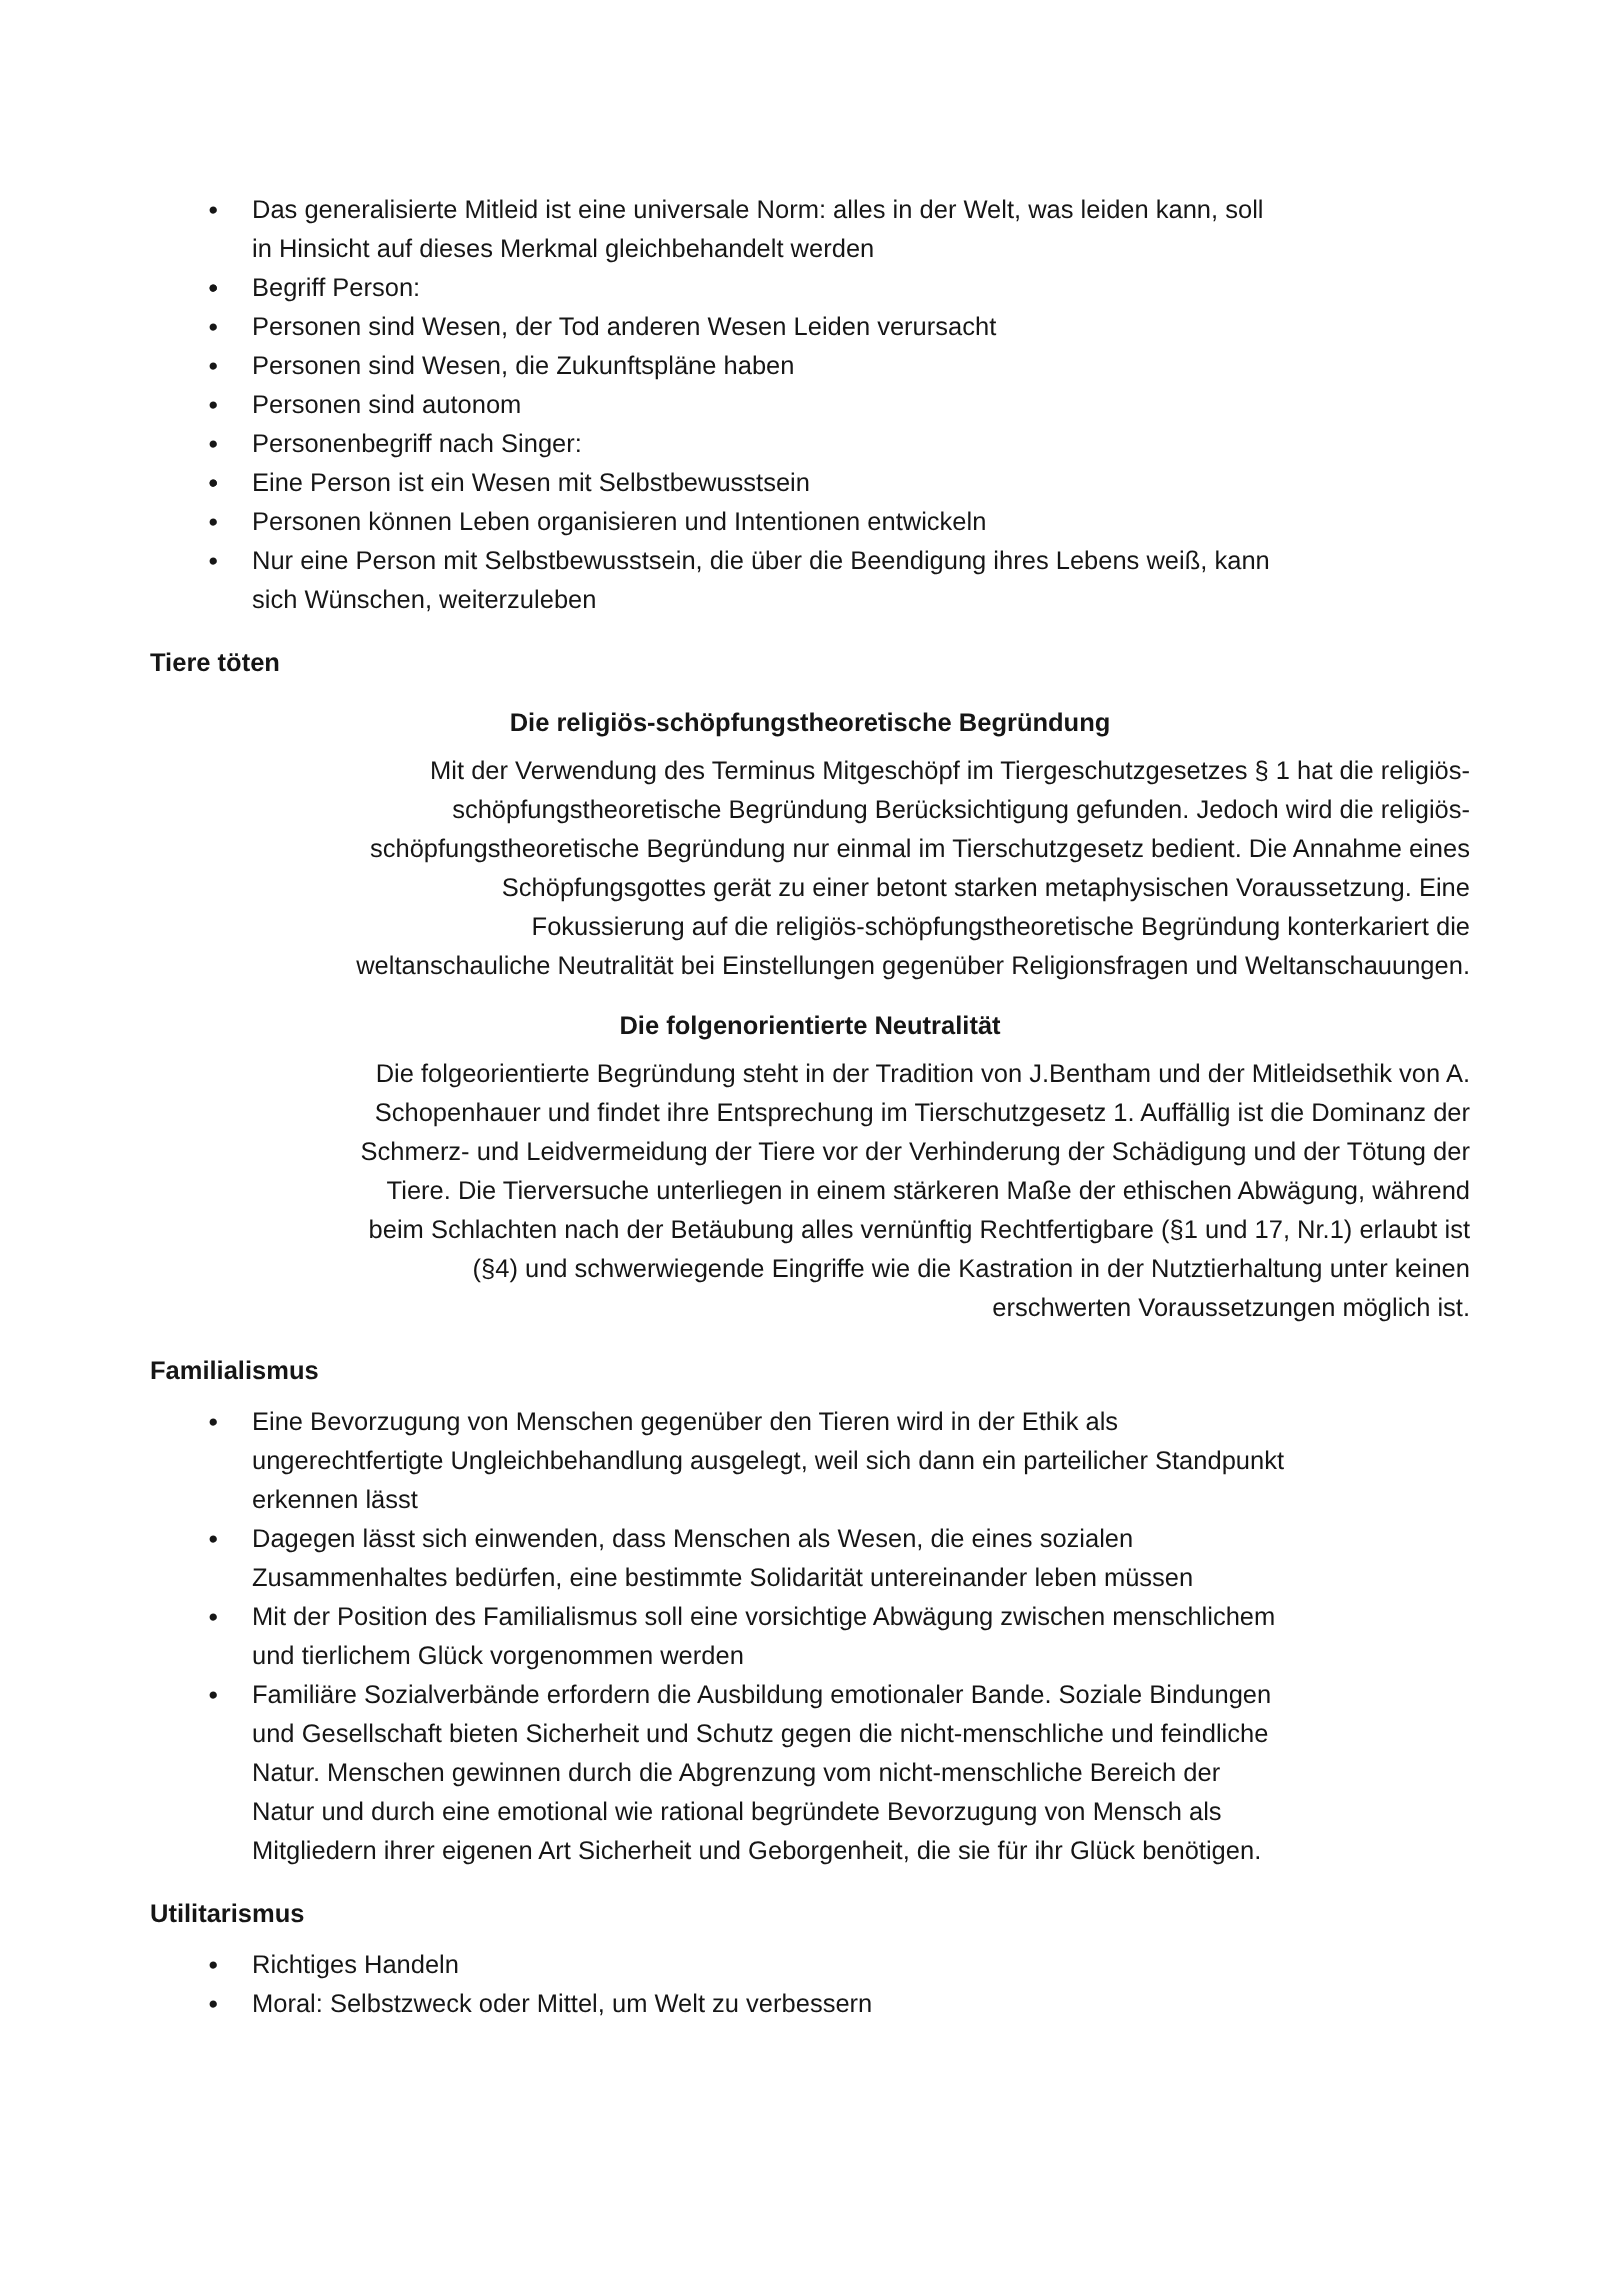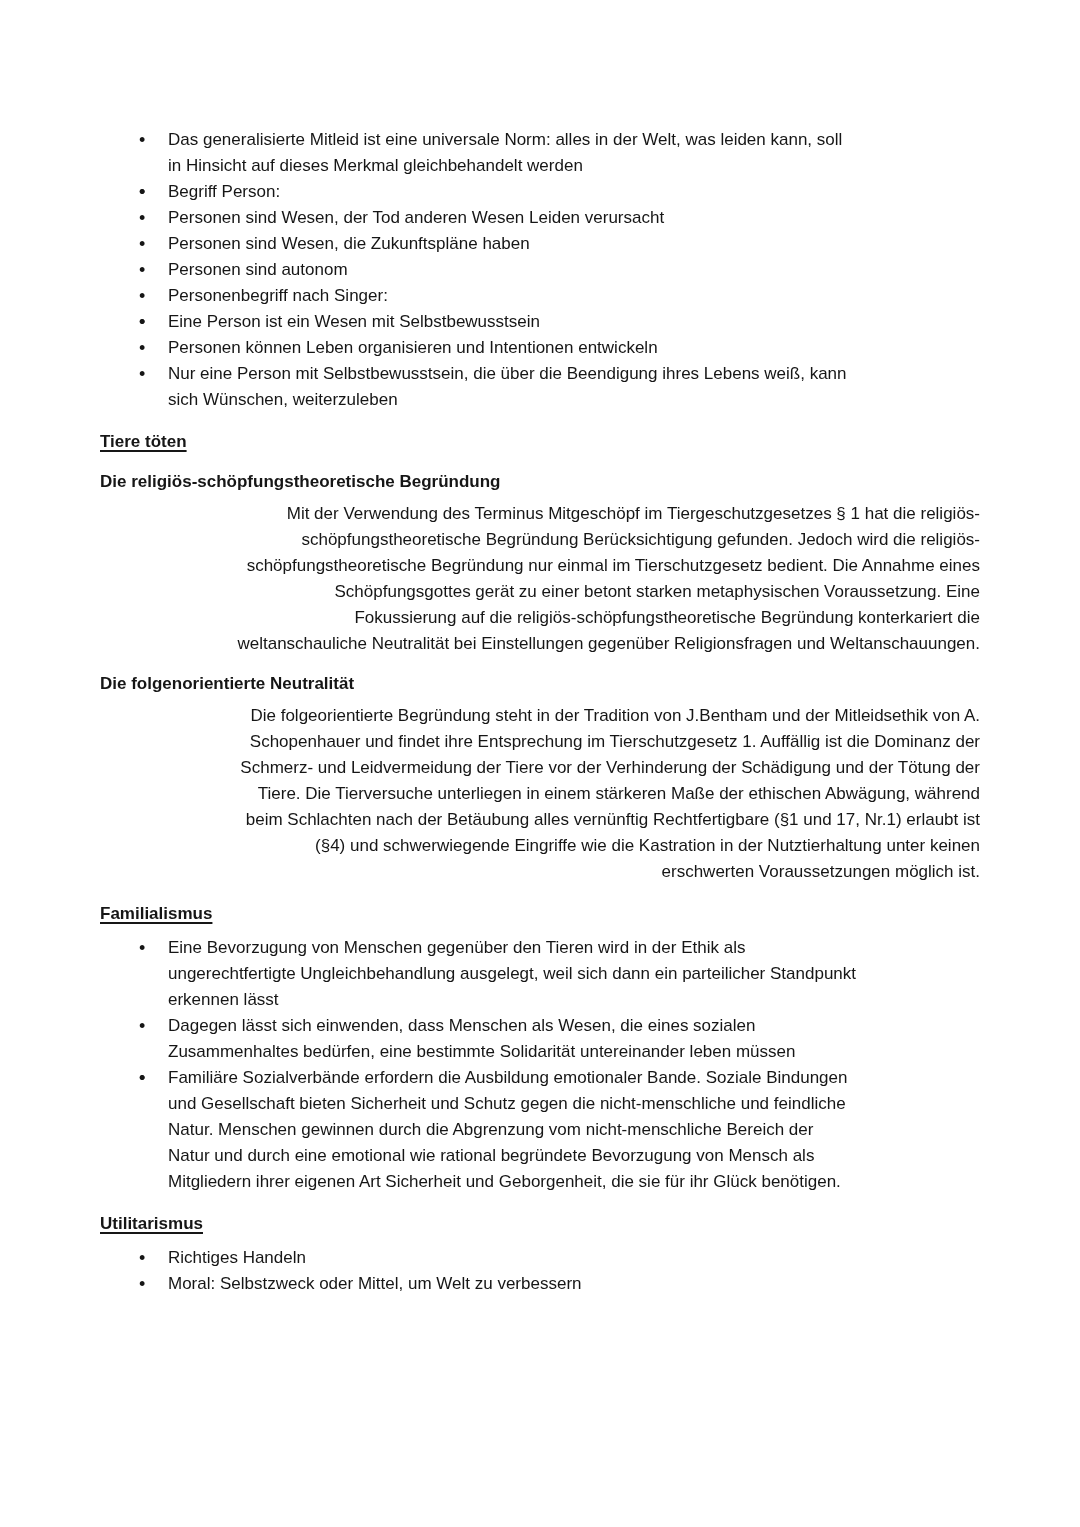--- a/index.html
+++ b/index.html
@@ -37,28 +37,28 @@
     position: absolute;
     left: 39px;
     top: 0;
     font-size: 18px;
   }
   .txt, p.body-text { white-space: pre-line; }
   h2.section-heading {
     font-size: 17px;
     font-weight: bold;
     margin: 16px 0 0 0;
-    text-decoration: underline;
     text-decoration-thickness: 2px;
     text-underline-offset: 3px;
   }
   h3.sub-heading {
     font-size: 17px;
     font-weight: bold;
     margin: 14px 0 0 0;
+    text-align: center;
   }
   p.body-text {
     margin: 6px 0 0 0;
     text-align: right;
   }
 </style>
 </head>
 <body>
 
 <div class="page">
@@ -138,20 +138,22 @@
 ungerechtfertigte Ungleichbehandlung ausgelegt, weil sich dann ein parteilicher Standpunkt
 erkennen lässt</span>
     </li>
     <li>
       <span class="dot">•</span>
       <span class="txt">Dagegen lässt sich einwenden, dass Menschen als Wesen, die eines sozialen
 Zusammenhaltes bedürfen, eine bestimmte Solidarität untereinander leben müssen</span>
     </li>
     <li>
       <span class="dot">•</span>
+      <span class="txt">Mit der Position des Familialismus soll eine vorsichtige Abwägung zwischen menschlichem
+und tierlichem Glück vorgenommen werden</span>
     </li>
     <li>
       <span class="dot">•</span>
       <span class="txt">Familiäre Sozialverbände erfordern die Ausbildung emotionaler Bande. Soziale Bindungen
 und Gesellschaft bieten Sicherheit und Schutz gegen die nicht-menschliche und feindliche
 Natur. Menschen gewinnen durch die Abgrenzung vom nicht-menschliche Bereich der
 Natur und durch eine emotional wie rational begründete Bevorzugung von Mensch als
 Mitgliedern ihrer eigenen Art Sicherheit und Geborgenheit, die sie für ihr Glück benötigen.</span>
     </li>
   </ul>

